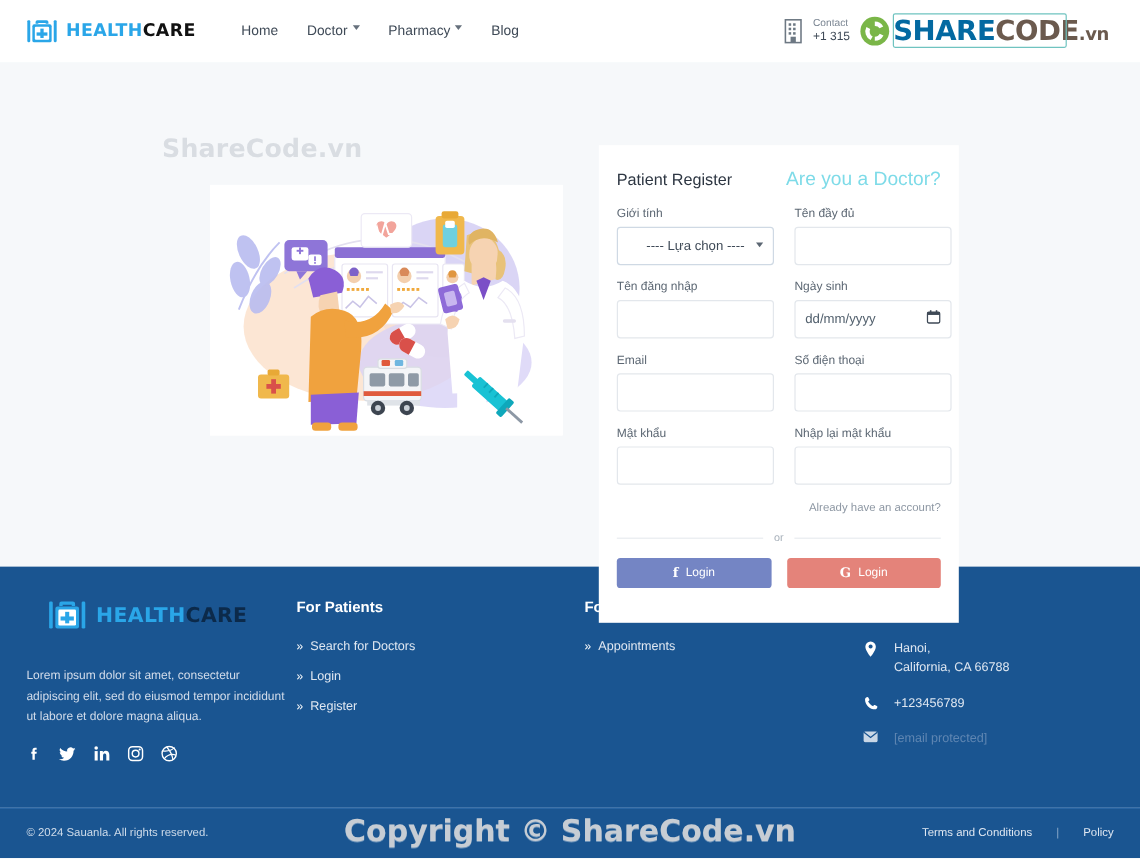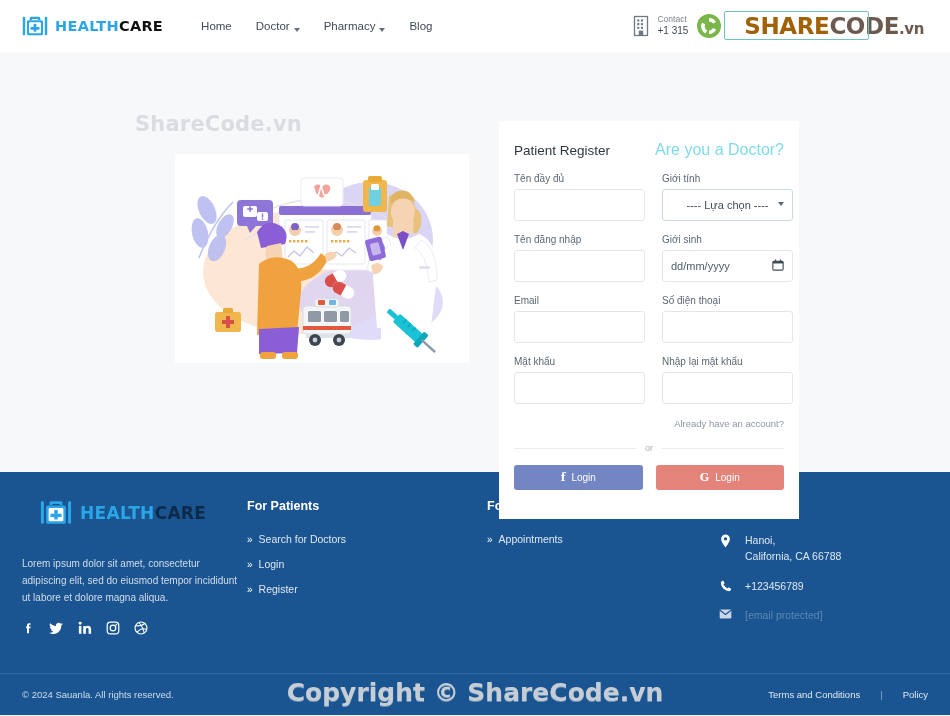--- a/index.html
+++ b/index.html
@@ -17,39 +17,39 @@
     padding: 0 22px; position: relative;
   }
   .brand { display: flex; align-items: center; gap: 7px; }
   .brand-mark { width: 26px; height: 22px; flex: none; }
   .brand-text { font-size: 14.5px; font-weight: bold; letter-spacing: .3px; font-family: "DejaVu Sans", sans-serif; }
   .brand-text .t1 { color: #2aa6e8; }
   .brand-text .t2 { color: #111111; }
 
   .nav-links { display: flex; align-items: center; gap: 24px; margin-left: 38px; }
   .nav-link {
-    font-size: 11.5px; color: #3f4a57; display: flex; align-items: flex-end; gap: 4px;
+    font-size: 11.5px; color: #3f4a57; display: flex; align-items: flex-start; gap: 4px;
     cursor: pointer; white-space: nowrap;
   }
   .caret { width: 0; height: 0; border-left: 3.5px solid transparent; border-right: 3.5px solid transparent;
            border-top: 4px solid #66707c; display: inline-block; margin-top: 1px; }
 
   .nav-right { margin-left: auto; display: flex; align-items: center; gap: 8px; padding-right: 4px; }
   .contact-wrap { display: flex; align-items: center; gap: 7px; }
   .contact-ico { width: 18px; height: 22px; flex: none; }
   .contact-txt { line-height: 1.25; }
   .contact-label { font-size: 8.5px; color: #7a8592; }
   .contact-num { font-size: 10px; color: #3f4a57; }
 
   
   .wm-logo { display: flex; align-items: center; position: relative; }
   .wm-circle { width: 26px; height: 26px; flex: none; }
   .wm-word { font-size: 23px; font-weight: bold; letter-spacing: -0.4px;
              font-family: "DejaVu Sans", sans-serif; margin-left: 2px; }
-  .wm-share { color: #a16207; padding-left: 20px; }
+  .wm-share { color: #0369a1; }
   .wm-code { color: #6b5a4e; }
   .wm-vn { color: #6b5a4e; font-size: 15px; }
   .wm-box { position: absolute; left: 28px; top: -2px; width: 145px; height: 29px;
             border: 1px solid #6fc3c0; border-radius: 2px; pointer-events: none; }
 
   
   .main { position: relative; height: 420px; background: #f6f8fa; }
 
   .hero {
     position: absolute; left: 113px; top: 60px; width: 360px;
@@ -360,41 +360,41 @@
     </div>
 
     <div class="card">
       <div class="card-head">
         <div class="card-title">Patient Register</div>
         <div class="doctor-link">Are you a Doctor?</div>
       </div>
 
       <div class="grid">
         <div class="field">
-          <label>Tên đầy đủ</label>
-          <input type="text" value="" style="">
-        </div>
-
-        <div class="field">
           <label>Giới tính</label>
           <div class="sel-wrap">
             <select>
               <option>---- Lựa chọn ----</option>
             </select>
             <i class="sel-caret"></i>
           </div>
         </div>
 
         <div class="field">
+          <label>Tên đầy đủ</label>
+          <input type="text" value="" style="">
+        </div>
+
+        <div class="field">
           <label>Tên đăng nhập</label>
           <input type="text" value="" style="">
         </div>
 
         <div class="field">
-          <label>Giới sinh</label>
+          <label>Ngày sinh</label>
           <div class="date-box">
             <span class="date-ph">dd/mm/yyyy</span>
             <span>
               <svg viewBox="0 0 14 14" width="12" height="12">
                 <rect x="1" y="2.6" width="12" height="10.4" rx="1.4" fill="none" stroke="#3f4a57" stroke-width="1.3"></rect>
                 <rect x="1" y="2.6" width="12" height="2.6" fill="#3f4a57"></rect>
                 <rect x="3.4" y="0.6" width="1.5" height="3" fill="#3f4a57"></rect>
                 <rect x="9.1" y="0.6" width="1.5" height="3" fill="#3f4a57"></rect>
               </svg>
             </span>

